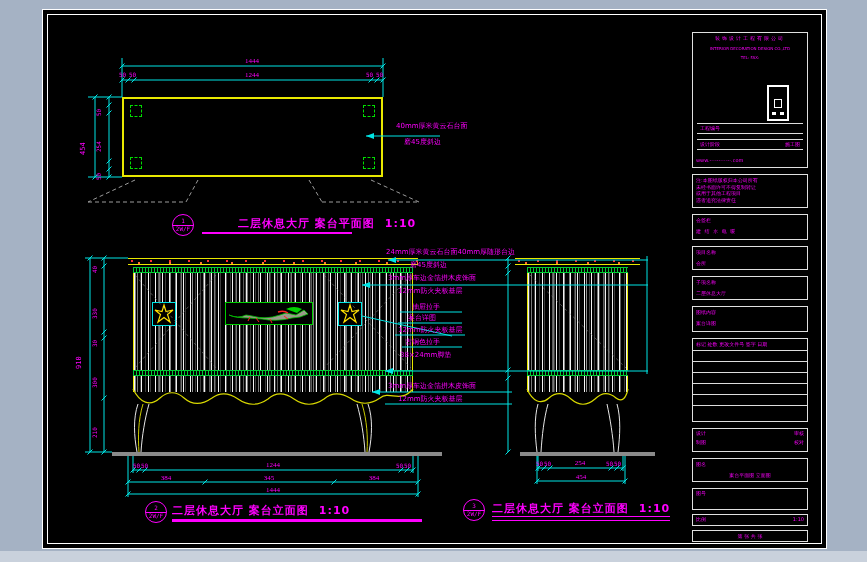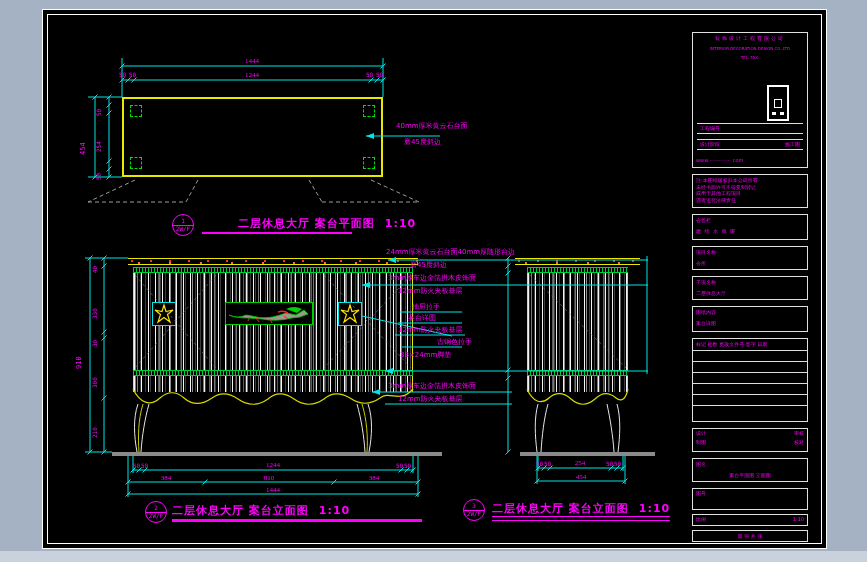--- a/index.html
+++ b/index.html
@@ -137,39 +137,39 @@
 </div>
 
 <div class="floor" style="left:112px;top:452px;width:330px;"></div>
 
 <span class="lab t" style="left:133px;top:463px;">50</span>
 <span class="lab t" style="left:141px;top:463px;">50</span>
 <span class="lab c" style="left:273px;top:462px;">1244</span>
 <span class="lab t" style="left:396px;top:463px;">50</span>
 <span class="lab t" style="left:404px;top:463px;">50</span>
 <span class="lab c" style="left:166px;top:475px;">384</span>
-<span class="lab c" style="left:269px;top:475px;">810</span>
+<span class="lab c" style="left:269px;top:475px;">345</span>
 <span class="lab c" style="left:374px;top:475px;">384</span>
 <span class="lab c" style="left:273px;top:487px;">1444</span>
 
 <span class="lab r" style="left:83px;top:362px;">910</span>
 <span class="lab r t" style="left:98px;top:267px;">40</span>
 <span class="lab r t" style="left:98px;top:313px;">330</span>
 <span class="lab r t" style="left:98px;top:341px;">30</span>
 <span class="lab r t" style="left:98px;top:382px;">300</span>
 <span class="lab r t" style="left:98px;top:432px;">210</span>
 
 <span class="ann" style="left:386px;top:249px;">24mm厚米黄云石台面40mm厚随形台边</span>
 <span class="ann" style="left:410px;top:262px;">磨45度斜边</span>
 <span class="ann" style="left:388px;top:275px;">3mm厚车边金箔拼木皮饰面</span>
 <span class="ann" style="left:398px;top:288px;">12mm防火夹板基层</span>
 <span class="ann" style="left:412px;top:304px;">抽屉拉手</span>
 <span class="ann" style="left:408px;top:315px;">案台详图</span>
 <span class="ann" style="left:398px;top:327px;">12mm防火夹板基层</span>
-<span class="ann" style="left:405px;top:339px;margin-left:32px;">古铜色拉手</span>
+<span class="ann" style="left:405px;top:339px;">古铜色拉手</span>
 <span class="ann" style="left:400px;top:352px;">38×24mm脚垫</span>
 <span class="ann" style="left:388px;top:383px;">3mm厚车边金箔拼木皮饰面</span>
 <span class="ann" style="left:398px;top:396px;">12mm防火夹板基层</span>
 
 <div class="bubble" style="left:145px;top:501px;">
   <span class="bt">2</span>
   <div class="mid"></div>
   <span class="bb">2W/F</span>
 </div>
 <div class="ttl" style="left:172px;top:503px;">

